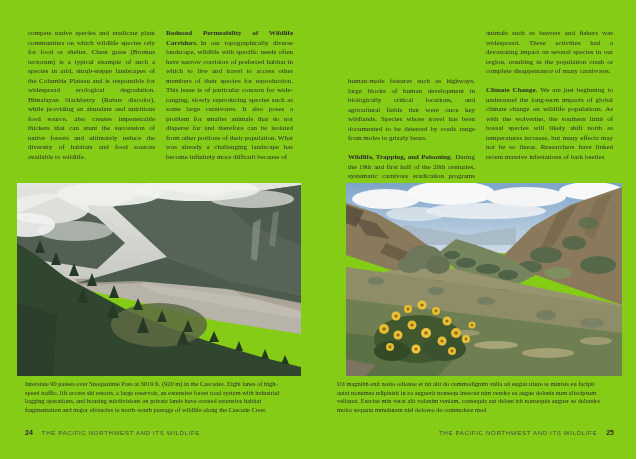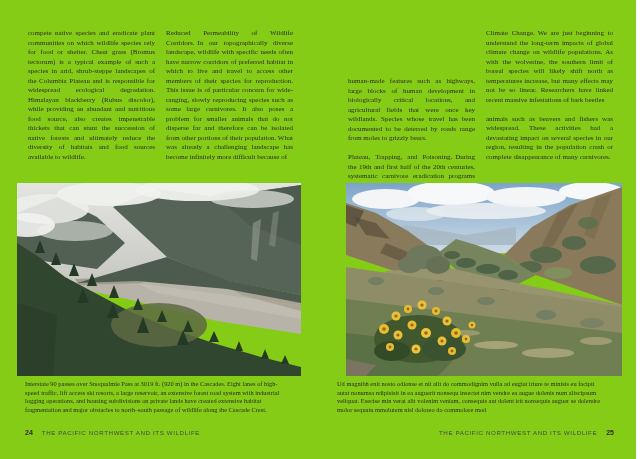--- a/index.html
+++ b/index.html
@@ -12,21 +12,21 @@
     overflow:hidden;
   }
   .col{
     position:absolute;top:29px;width:127px;
     font-size:7px;line-height:9.5px;
     text-align:justify;
     hyphens:auto;-webkit-hyphens:auto;
   }
   .col p{margin:0;}
   .col p + p{margin-top:9.5px;}
-  .runin{font-weight:400;margin-right:3px;}
+  .runin{font-weight:700;margin-right:3px;}
   #col1{left:28px;}
   #col2{left:166px;}
   #col3{left:348px;margin-top:48px;}
   #col4{left:486px;}
   .photo{
     position:absolute;top:183px;height:193px;
     overflow:hidden;
   }
   #photo-left{left:17px;width:284px;}
   #photo-right{left:346px;width:276px;}
@@ -61,26 +61,26 @@
   <div class="col" id="col1">
     <p><span>compete native species and eradicate plant communities on which wildlife species rely for food or shelter. Cheat grass (Bromus tectorum) is a typical example of such a species in arid, shrub-steppe landscapes of the Columbia Plateau and is responsible for widespread ecological degradation. Himalayan blackberry (Rubus discolor), while providing an abundant and nutritious food source, also creates impenetrable thickets that can stunt the succession of native forests and ultimately reduce the diversity of habitats and food sources available to wildlife.</span></p>
   </div>
 
   <div class="col" id="col2">
     <p><span class="runin">Reduced Permeability of Wildlife Corridors.</span><span>In our topographically diverse landscape, wildlife with specific needs often have narrow corridors of preferred habitat in which to live and travel to access other members of their species for reproduction. This issue is of particular concern for wide-ranging, slowly reproducing species such as some large carnivores. It also poses a problem for smaller animals that do not disperse far and therefore can be isolated from other portions of their population. What was already a challenging landscape has become infinitely more difficult because of</span></p>
   </div>
 
   <div class="col" id="col3">
     <p><span>human-made features such as highways, large blocks of human development in biologically critical locations, and agricultural fields that were once key wildlands. Species whose travel has been documented to be deterred by roads range from moles to grizzly bears.</span></p>
-    <p><span class="runin">Plateau, Trapping, and Poisoning.</span><span>During the 19th and first half of the 20th centuries, systematic carnivore eradication programs included trapping and poisoning, with compete paid bounties by the government. Commercial trapping of fur-bearing</span></p>
+    <p><span class="runin">Wildlife, Trapping, and Poisoning.</span><span>During the 19th and first half of the 20th centuries, systematic carnivore eradication programs included trapping and poisoning, with compete paid bounties by the government. Commercial trapping of fur-bearing</span></p>
   </div>
 
   <div class="col" id="col4">
+    <p><span>animals such as beavers and fishers was widespread. These activities had a devastating impact on several species in our region, resulting in the population crash or complete disappearance of many carnivores.</span></p>
     <p><span class="runin">Climate Change.</span><span>We are just beginning to understand the long-term impacts of global climate change on wildlife populations. As with the wolverine, the southern limit of boreal species will likely shift north as temperatures increase, but many effects may not be so linear. Researchers have linked recent massive infestations of bark beetles</span></p>
-    <p><span>animals such as beavers and fishers was widespread. These activities had a devastating impact on several species in our region, resulting in the population crash or complete disappearance of many carnivores.</span></p>
   </div>
 
   <div class="photo" id="photo-left">
     <svg viewBox="0 0 284 193" preserveAspectRatio="none">
       <defs>
         <linearGradient id="lsky" x1="0" y1="0" x2="0" y2="1">
           <stop offset="0" stop-color="#e4e5e1"></stop>
             <stop offset="1" stop-color="#c7c8c2"></stop>
         </linearGradient>
       </defs>

